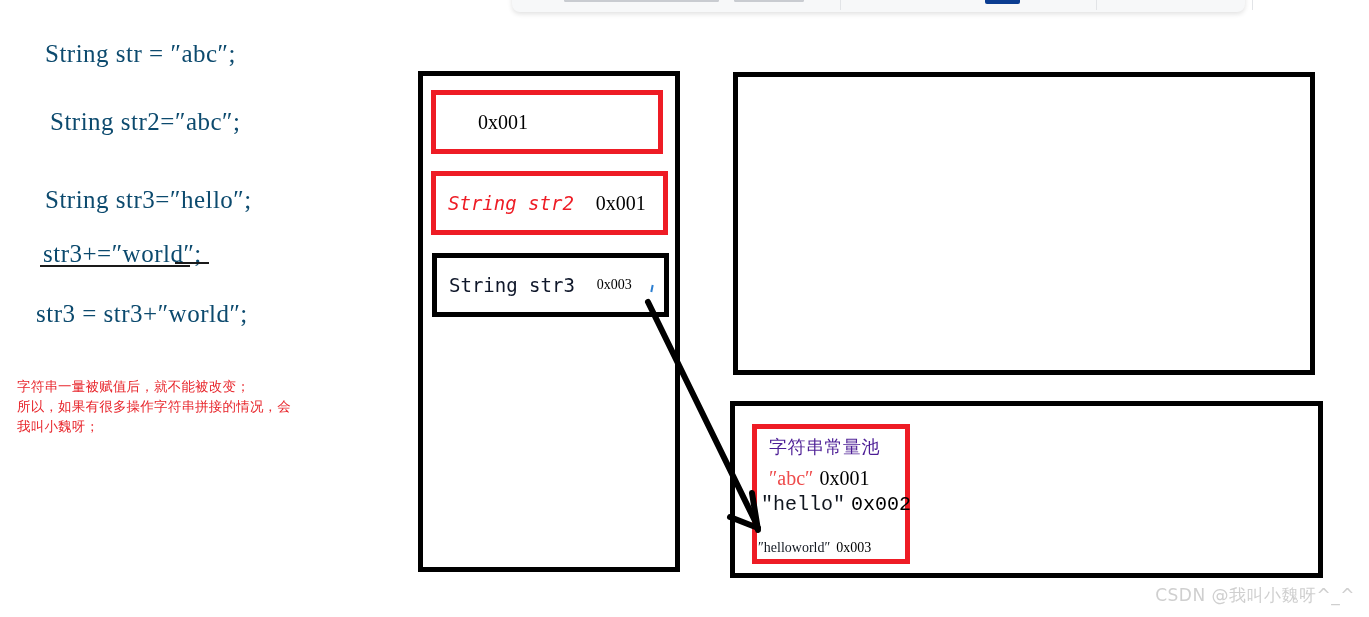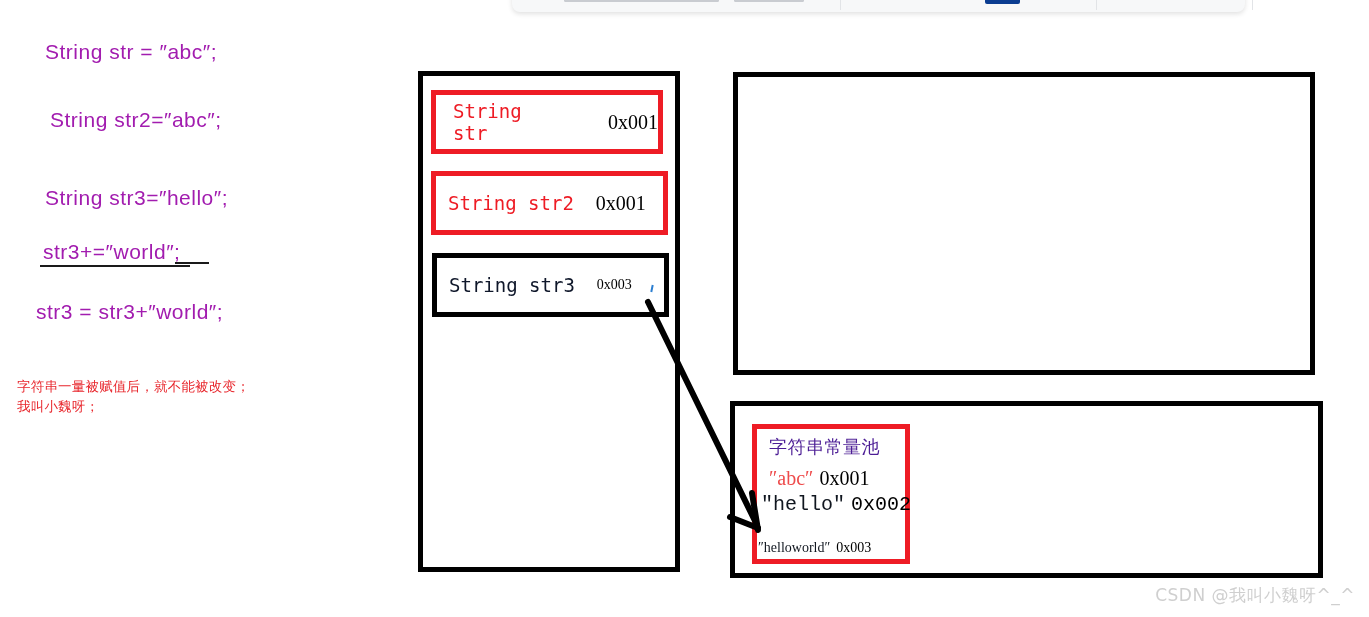--- a/index.html
+++ b/index.html
@@ -56,23 +56,23 @@
   }
 
   
   #code-block {
     position: absolute;
     left: 0;
     top: 30px;
     width: 400px;
   }
   .code-line {
-    font-family: Liberation Sans, sans-serif;
-    font-size: 21px;
-    color: #a21caf;
+    font-family: Liberation Serif, serif;
+    font-size: 25px;
+    color: #0c4a6e;
     letter-spacing: 0.5px;
     white-space: pre;
     position: absolute;
   }
   .cl1 { left: 45px;  top: 10px; }
   .cl2 { left: 50px;  top: 78px; }
   .cl3 { left: 45px;  top: 156px; }
   .cl4 { left: 43px;  top: 210px; }
   .cl5 { left: 36px;  top: 270px; }
 
@@ -144,21 +144,21 @@
   #var-row-str .var-name { color: #ee1c25; margin-left: 17px; }
   #var-row-str .var-addr { margin-left: 42px; }
 
   #var-row-str2 {
     left: 431px;
     top: 171px;
     width: 237px;
     height: 64px;
     border: 5px solid #ee1c25;
   }
-  #var-row-str2 .var-name { color: #ee1c25; margin-left: 12px; }
+  #var-row-str2 .var-name { color: #ee1c25; margin-left: 12px; font-style: italic; }
   #var-row-str2 .var-addr { margin-left: 22px; }
 
   #var-row-str3 {
     left: 432px;
     top: 253px;
     width: 237px;
     height: 64px;
     border: 5px solid #000000;
   }
   #var-row-str3 .var-name { color: #0f172a; margin-left: 12px; }
@@ -279,27 +279,27 @@
   <div class="code-line cl2">String str2=″abc″;</div>
   <div class="code-line cl3">String str3=″hello″;</div>
   <div class="code-line cl4">str3+=″world″;</div>
   <div class="code-line cl5">str3 = str3+″world″;</div>
 </div>
 <div id="code-underline"></div>
 <div id="code-underline-2"></div>
 
 <div id="note">
   <div>字符串一量被赋值后，就不能被改变；</div>
+  <div>所以，如果有很多操作字符串拼接的情况，会</div>
   <div>我叫小魏呀；</div>
 </div>
 
 <div id="stack-box"></div>
 
 <div class="var-row" id="var-row-str">
-  <span class="var-name">String str</span>
   <span class="var-addr">0x001</span>
 </div>
 
 <div class="var-row" id="var-row-str2">
   <span class="var-name">String str2</span>
   <span class="var-addr">0x001</span>
 </div>
 
 <div class="var-row" id="var-row-str3">
   <span class="var-name">String str3</span>

